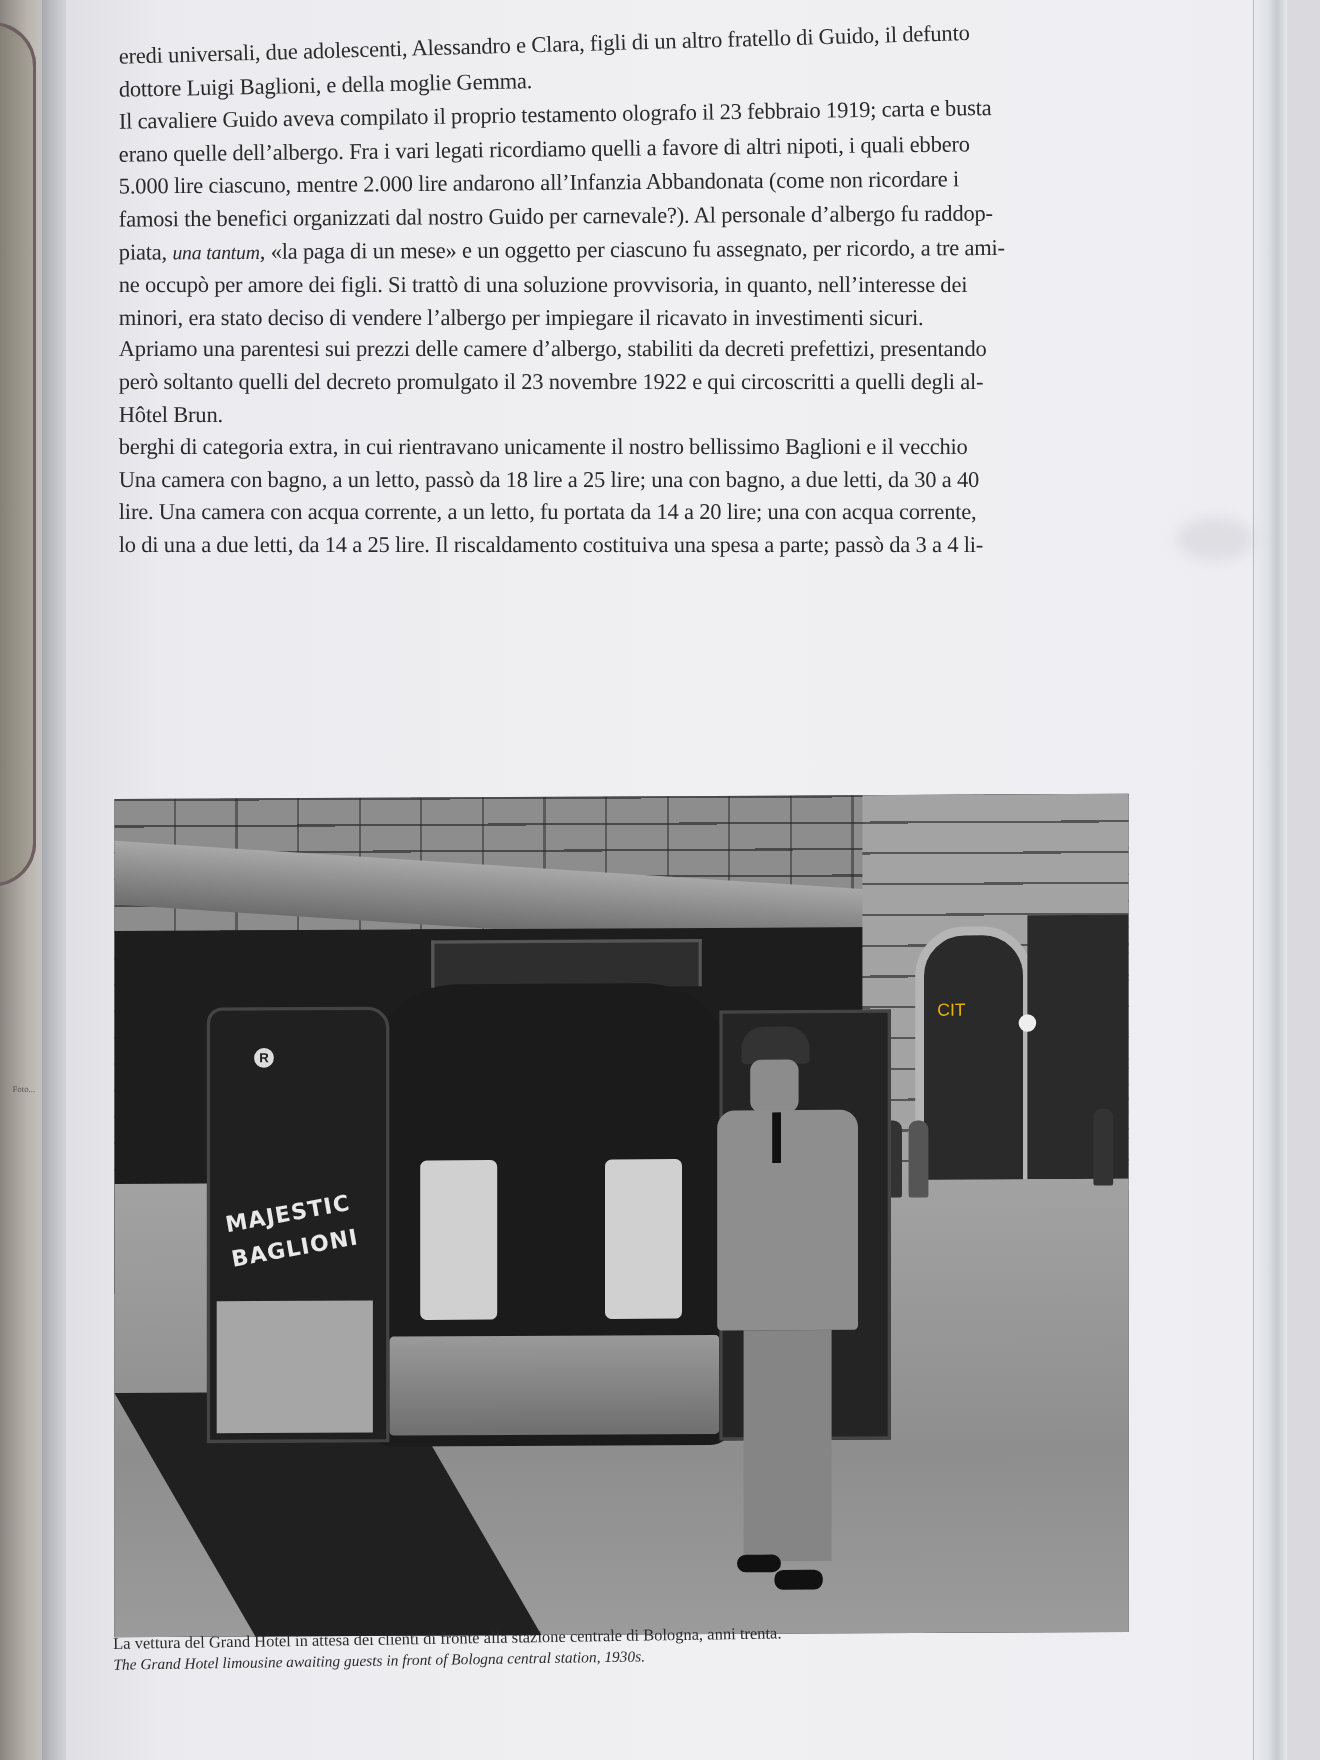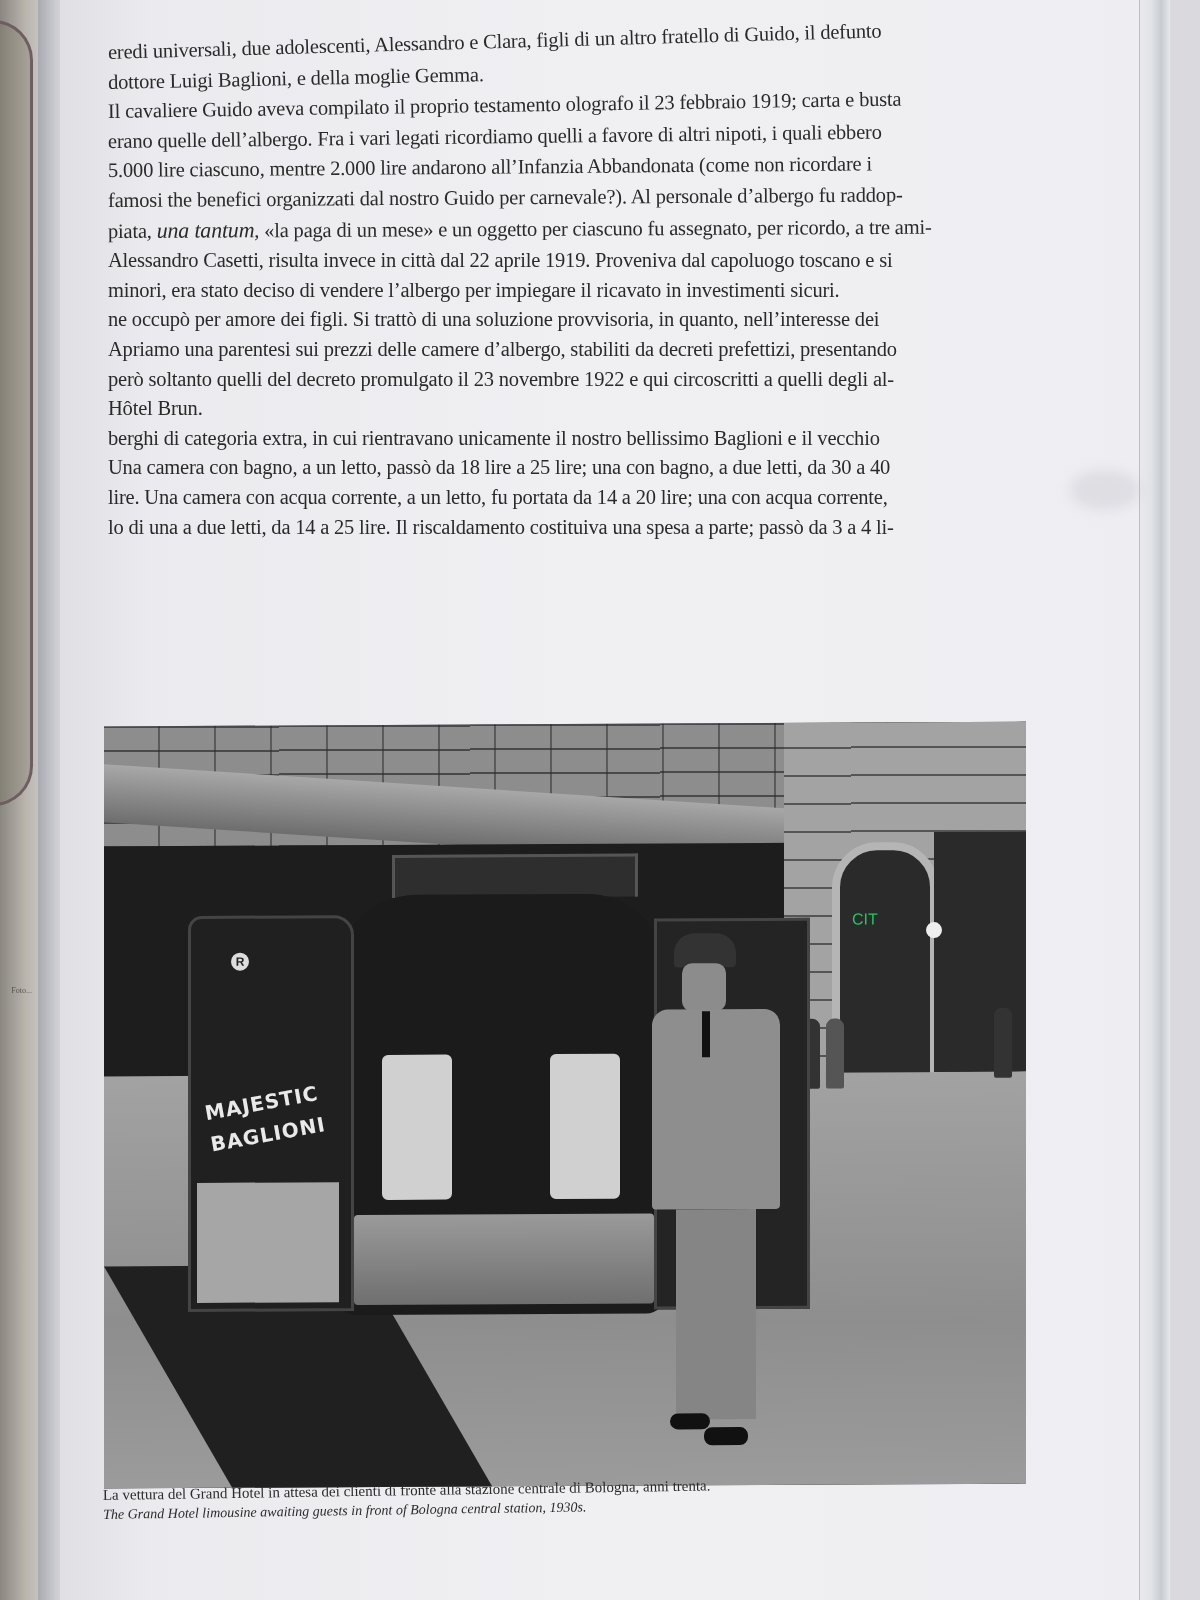--- a/index.html
+++ b/index.html
@@ -49,21 +49,21 @@
   }
   .body-text p { margin:0; text-align:justify; }
   .line { display:block; white-space:nowrap; }
   .first-para .line:nth-child(1) { transform:rotate(-1.6deg); transform-origin:left; }
   .first-para .line:nth-child(2) { transform:rotate(-1.2deg); transform-origin:left; }
   .second-para .line:nth-child(1) { transform:rotate(-0.9deg); transform-origin:left; }
   .second-para .line:nth-child(2) { transform:rotate(-0.7deg); transform-origin:left; }
   .second-para .line:nth-child(3) { transform:rotate(-0.5deg); transform-origin:left; }
   .second-para .line:nth-child(4) { transform:rotate(-0.4deg); transform-origin:left; }
   .second-para .line:nth-child(5) { transform:rotate(-0.3deg); transform-origin:left; }
-  em { font-style:italic; font-size:22px; }
+  em { font-style:italic; font-size:18px; }
 
   
   .photo {
     position:absolute; left:104px; top:724px; width:922px; height:762px;
     background:#3b3b3b; overflow:hidden;
     transform:skewY(-0.3deg);
   }
   .ph-building {
     position:absolute; left:0; top:0; width:100%; height:360px;
     background:
@@ -83,21 +83,21 @@
   }
   .ph-tower {
     position:absolute; left:680px; top:0; width:242px; height:360px;
     background:repeating-linear-gradient(0deg, #a3a3a3 0 26px, #555 26px 28px);
   }
   .ph-arch {
     position:absolute; left:728px; top:120px; width:90px; height:230px;
     border-radius:45px 45px 0 0; background:#2a2a2a; border:8px solid #b5b5b5;
   }
   .ph-arch-text {
-    position:absolute; left:12px; top:60px; color:#22c55e; font-size:16px;
+    position:absolute; left:12px; top:60px; color:#eab308; font-size:16px;
     font-family:"Liberation Sans", sans-serif;
   }
   .ph-right-dark { position:absolute; left:830px; top:110px; width:92px; height:240px; background:#2a2a2a; }
   .ph-lamp { position:absolute; left:822px; top:200px; width:16px; height:16px; border-radius:50%; background:#eee; }
   .ph-ground {
     position:absolute; left:0; top:350px; width:100%; height:412px;
     background:linear-gradient(180deg,#a2a2a2,#8e8e8e 60%,#9b9b9b);
   }
   .ph-ground-shadow {
     position:absolute; left:0; top:540px; width:260px; height:260px;
@@ -178,23 +178,22 @@
     <span class="line">dottore Luigi Baglioni, e della moglie Gemma.</span>
   </p>
   <p class="second-para">
     <span class="line">Il cavaliere Guido aveva compilato il proprio testamento olografo il 23 febbraio 1919; carta e busta</span>
     <span class="line">erano quelle dell’albergo. Fra i vari legati ricordiamo quelli a favore di altri nipoti, i quali ebbero</span>
     <span class="line">5.000 lire ciascuno, mentre 2.000 lire andarono all’Infanzia Abbandonata (come non ricordare i</span>
     <span class="line">famosi the benefici organizzati dal nostro Guido per carnevale?). Al personale d’albergo fu raddop-</span>
     <span class="line"><span>piata, </span><em>una tantum</em><span>, «la paga di un mese» e un oggetto per ciascuno fu assegnato, per ricordo, a tre ami-</span></span>
   </p>
   <p>
-    <span class="line">Alessandro Casetti, risulta invece in città dal 22 aprile 1919. Proveniva dal capoluogo toscano e si</span>
+    <span class="line">ne occupò per amore dei figli. Si trattò di una soluzione provvisoria, in quanto, nell’interesse dei</span>
     <span class="line">minori, era stato deciso di vendere l’albergo per impiegare il ricavato in investimenti sicuri.</span>
-    <span class="line">ne occupò per amore dei figli. Si trattò di una soluzione provvisoria, in quanto, nell’interesse dei</span>
   </p>
   <p>
     <span class="line">Apriamo una parentesi sui prezzi delle camere d’albergo, stabiliti da decreti prefettizi, presentando</span>
     <span class="line">però soltanto quelli del decreto promulgato il 23 novembre 1922 e qui circoscritti a quelli degli al-</span>
     <span class="line">Hôtel Brun.</span>
     <span class="line">berghi di categoria extra, in cui rientravano unicamente il nostro bellissimo Baglioni e il vecchio</span>
   </p>
   <p>
     <span class="line">Una camera con bagno, a un letto, passò da 18 lire a 25 lire; una con bagno, a due letti, da 30 a 40</span>
     <span class="line">lire. Una camera con acqua corrente, a un letto, fu portata da 14 a 20 lire; una con acqua corrente,</span>

